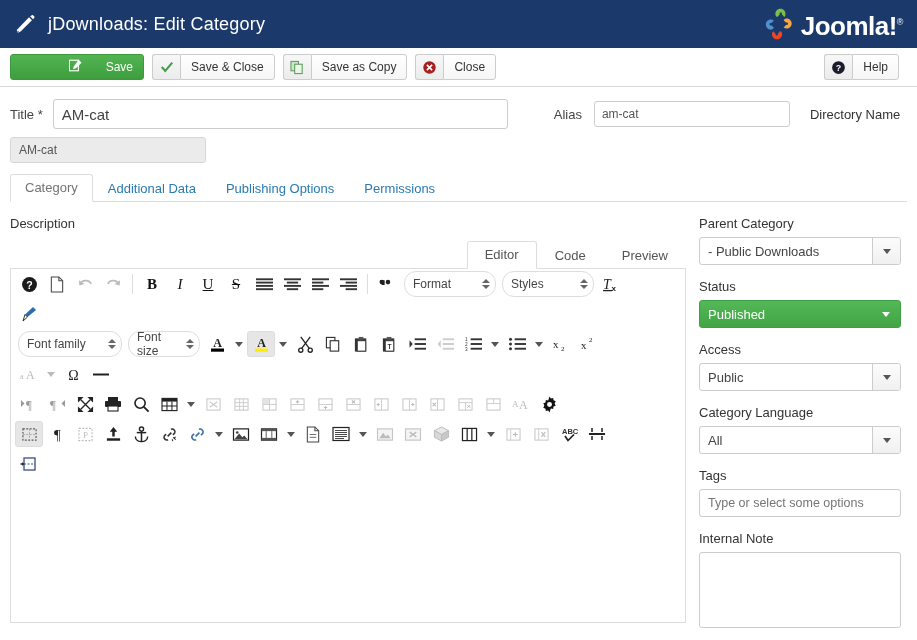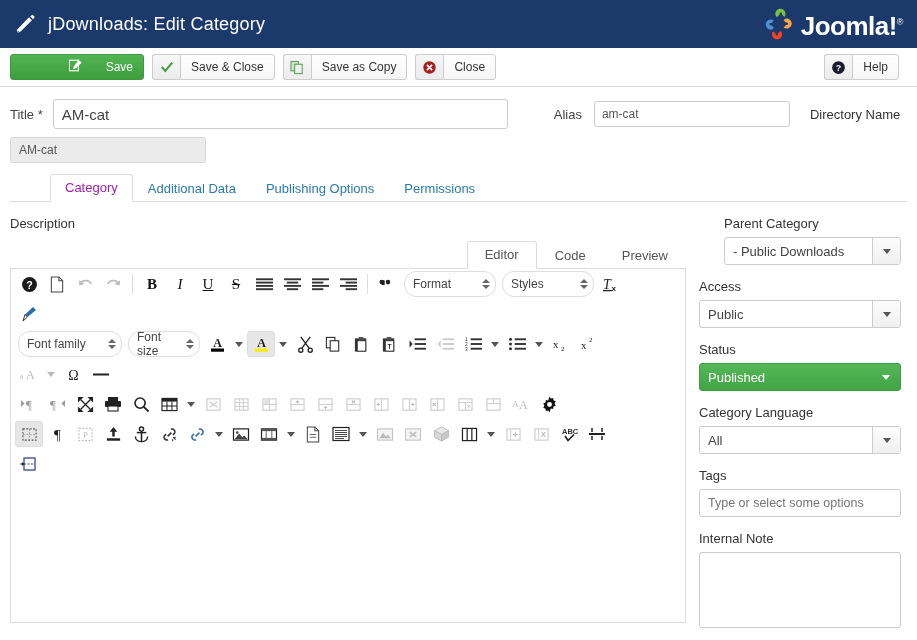--- a/index.html
+++ b/index.html
@@ -131,26 +131,25 @@
     font-size: 13px;
     color: #2a7ab0;
     padding: 5px 14px;
     cursor: pointer;
     border: 1px solid transparent;
     border-bottom: none;
     margin-bottom: -1px;
     line-height: 16px;
   }
   .tab.active {
-    color: #a21caf;
+    color: #737373;
     background: #fff;
     border: 1px solid #ddd;
     border-bottom: 1px solid #fff;
     border-radius: 3px 3px 0 0;
-    margin-left: 40px;
   }
 
   
   #main { display: flex; padding: 0 10px; }
   #left-col { width: 676px; }
   #right-col { width: 202px; margin-left: 13px; }
 
   #desc-label { font-size: 13px; color: #333; margin: 14px 0 10px 0; }
 
   
@@ -954,51 +953,51 @@
             </svg>
         </span>
       </div>
 
       <div id="editor-canvas"></div>
     </div>
   </div>
 
   <div id="right-col">
 
-    <div class="fld" style="margin-top:14px;margin-left:25px;">
+    <div class="fld" style="margin-top:14px;">
       <div class="fld-label">Parent Category</div>
       <div class="sel-ctl">
         <span class="val">- Public Downloads</span>
+        <span class="arrow">
+            <span class="caret"></span>
+          </span>
+      </div>
+    </div>
+
+    <div class="fld">
+      <div class="fld-label">Status</div>
+      <div class="sel-ctl green">
+        <span class="val">Published</span>
         <span class="arrow">
             <span class="caret"></span>
           </span>
       </div>
     </div>
 
     <div class="fld">
       <div class="fld-label">Access</div>
       <div class="sel-ctl">
         <span class="val">Public</span>
         <span class="arrow">
             <span class="caret"></span>
           </span>
       </div>
     </div>
 
     <div class="fld">
-      <div class="fld-label">Status</div>
-      <div class="sel-ctl green">
-        <span class="val">Published</span>
-        <span class="arrow">
-            <span class="caret"></span>
-          </span>
-      </div>
-    </div>
-
-    <div class="fld">
       <div class="fld-label">Category Language</div>
       <div class="sel-ctl">
         <span class="val">All</span>
         <span class="arrow">
             <span class="caret"></span>
           </span>
       </div>
     </div>
 
     <div class="fld">

